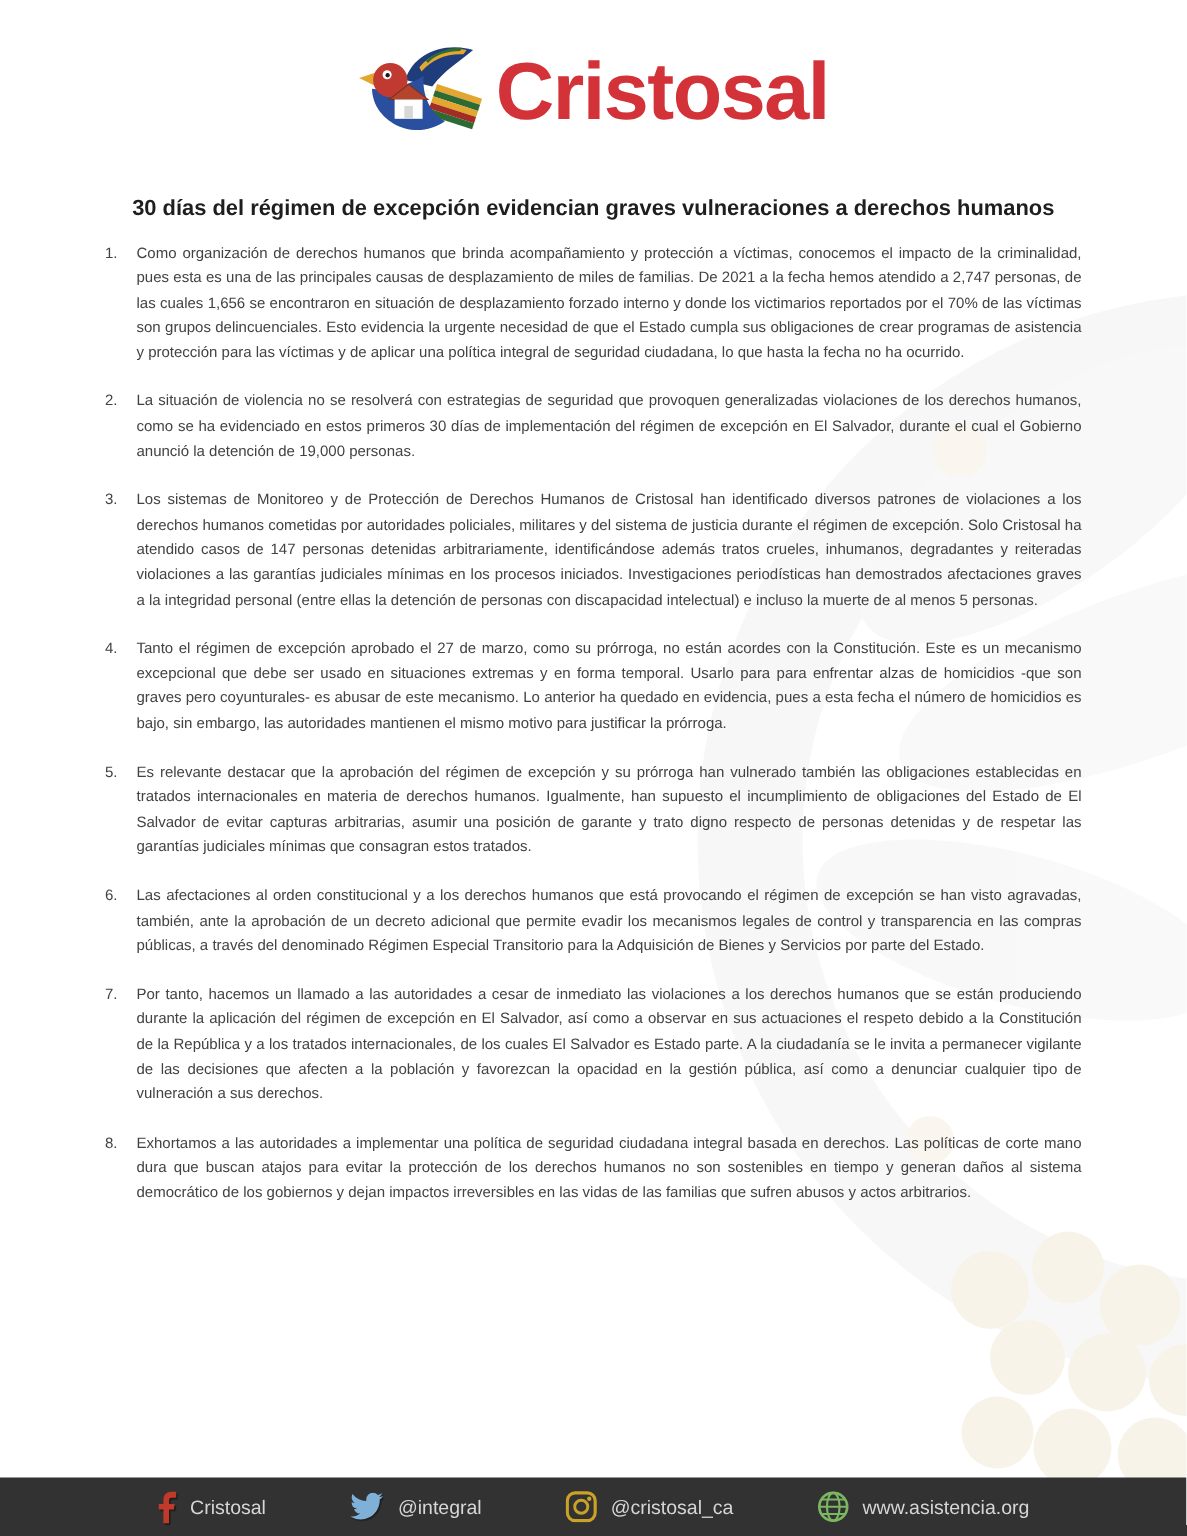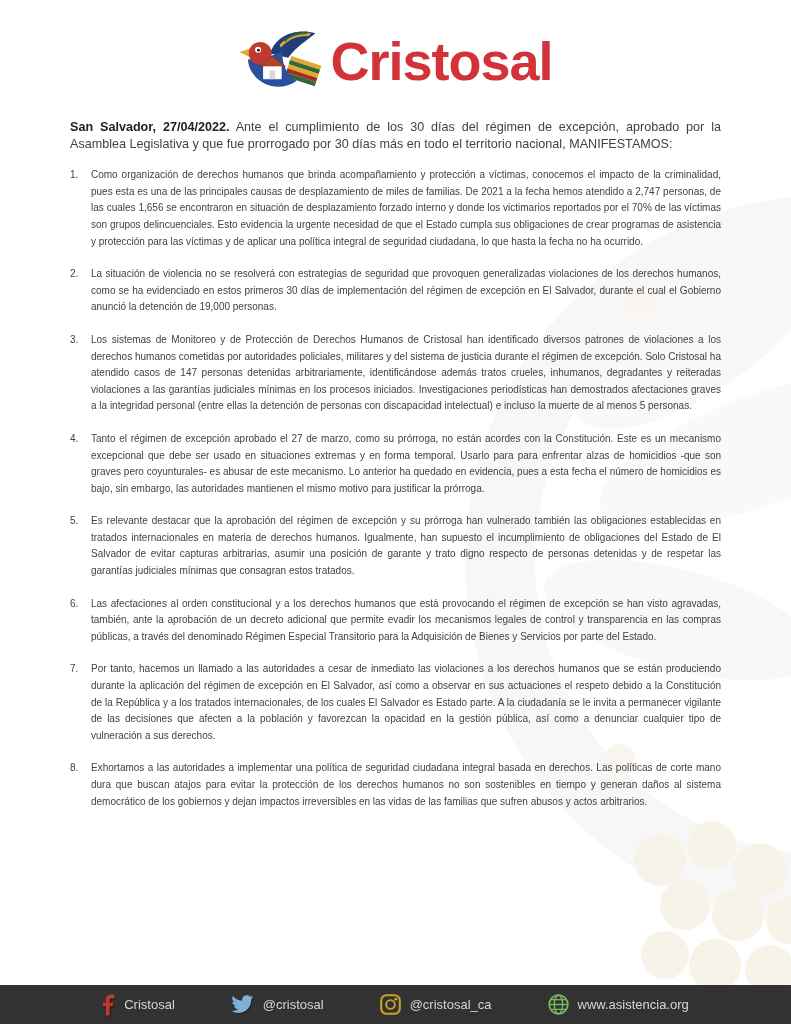--- a/index.html
+++ b/index.html
@@ -156,22 +156,22 @@
           <path d="M30,56 L48,42 L66,56 Z" fill="none" stroke="#7e2d1c" stroke-width="1"></path>
           <rect x="35" y="56" width="26" height="18" fill="#ffffff"></rect>
           <rect x="44" y="62" width="8" height="12" fill="#d8d8d8"></rect>
         </svg>
       </span>
       <span class="brand">Cristosal</span>
     </div>
   </header>
 
   <main>
-
-    <p class="intro"><strong>San Salvador, 27/04/2022.</strong><span> Ante el cumplimiento de los 30 días del régimen de excepción, aprobado por la Asamblea Legislativa y que fue prorrogado por 30 días más en todo el territorio nacional, MANIFESTAMOS:</span></p>
+    <h1 class="doc-title">30 días del régimen de excepción evidencian graves vulneraciones a derechos humanos</h1>
+
 
     <ol class="statement">
       <li>Como organización de derechos humanos que brinda acompañamiento y protección a víctimas, conocemos el impacto de la criminalidad, pues esta es una de las principales causas de desplazamiento de miles de familias. De 2021 a la fecha hemos atendido a 2,747 personas, de las cuales 1,656 se encontraron en situación de desplazamiento forzado interno y donde los victimarios reportados por el 70% de las víctimas son grupos delincuenciales. Esto evidencia la urgente necesidad de que el Estado cumpla sus obligaciones de crear programas de asistencia y protección para las víctimas y de aplicar una política integral de seguridad ciudadana, lo que hasta la fecha no ha ocurrido.</li>
       <li>La situación de violencia no se resolverá con estrategias de seguridad que provoquen generalizadas violaciones de los derechos humanos, como se ha evidenciado en estos primeros 30 días de implementación del régimen de excepción en El Salvador, durante el cual el Gobierno anunció la detención de 19,000 personas.</li>
       <li>Los sistemas de Monitoreo y de Protección de Derechos Humanos de Cristosal han identificado diversos patrones de violaciones a los derechos humanos cometidas por autoridades policiales, militares y del sistema de justicia durante el régimen de excepción. Solo Cristosal ha atendido casos de 147 personas detenidas arbitrariamente, identificándose además tratos crueles, inhumanos, degradantes y reiteradas violaciones a las garantías judiciales mínimas en los procesos iniciados. Investigaciones periodísticas han demostrados afectaciones graves a la integridad personal (entre ellas la detención de personas con discapacidad intelectual) e incluso la muerte de al menos 5 personas.</li>
       <li>Tanto el régimen de excepción aprobado el 27 de marzo, como su prórroga, no están acordes con la Constitución. Este es un mecanismo excepcional que debe ser usado en situaciones extremas y en forma temporal. Usarlo para para enfrentar alzas de homicidios -que son graves pero coyunturales- es abusar de este mecanismo. Lo anterior ha quedado en evidencia, pues a esta fecha el número de homicidios es bajo, sin embargo, las autoridades mantienen el mismo motivo para justificar la prórroga.</li>
       <li>Es relevante destacar que la aprobación del régimen de excepción y su prórroga han vulnerado también las obligaciones establecidas en tratados internacionales en materia de derechos humanos. Igualmente, han supuesto el incumplimiento de obligaciones del Estado de El Salvador de evitar capturas arbitrarias, asumir una posición de garante y trato digno respecto de personas detenidas y de respetar las garantías judiciales mínimas que consagran estos tratados.</li>
       <li>Las afectaciones al orden constitucional y a los derechos humanos que está provocando el régimen de excepción se han visto agravadas, también, ante la aprobación de un decreto adicional que permite evadir los mecanismos legales de control y transparencia en las compras públicas, a través del denominado Régimen Especial Transitorio para la Adquisición de Bienes y Servicios por parte del Estado.</li>
       <li>Por tanto, hacemos un llamado a las autoridades a cesar de inmediato las violaciones a los derechos humanos que se están produciendo durante la aplicación del régimen de excepción en El Salvador, así como a observar en sus actuaciones el respeto debido a la Constitución de la República y a los tratados internacionales, de los cuales El Salvador es Estado parte. A la ciudadanía se le invita a permanecer vigilante de las decisiones que afecten a la población y favorezcan la opacidad en la gestión pública, así como a denunciar cualquier tipo de vulneración a sus derechos.</li>
       <li>Exhortamos a las autoridades a implementar una política de seguridad ciudadana integral basada en derechos.  Las políticas de corte mano dura que buscan atajos para evitar la protección de los derechos humanos no son sostenibles en tiempo y generan daños al sistema democrático de los gobiernos y dejan impactos irreversibles en las vidas de las familias que sufren abusos y actos arbitrarios.</li>
@@ -188,21 +188,21 @@
     </span>
     <span>Cristosal</span>
   </div>
 
   <div class="f-item">
     <span class="tw-icon">
       <svg width="23" height="19" viewBox="0 0 24 20" xmlns="http://www.w3.org/2000/svg">
         <path d="M23.4,2.4 c-.9.4-1.8.6-2.7.8 a4.8,4.8 0 0 0 2.1-2.6 c-.9.5-2,.9-3,1.1 A4.7,4.7 0 0 0 16.3,.2 a4.7,4.7 0 0 0-4.7,4.7 c0,.4 0,.7 .1,1.1 A13.4,13.4 0 0 1 2,1 a4.7,4.7 0 0 0 1.5,6.3 c-.8,0-1.5-.2-2.1-.6 v.1 a4.7,4.7 0 0 0 3.8,4.6 c-.7.2-1.4.2-2.1.1 a4.7,4.7 0 0 0 4.4,3.3 A9.5,9.5 0 0 1 .5,16.8 a13.4,13.4 0 0 0 7.2,2.1 c8.7,0 13.4-7.2 13.4-13.4 v-.6 A9.6,9.6 0 0 0 23.4,2.4 z" fill="#7fb1d8"></path>
       </svg>
     </span>
-    <span>@cristosal</span>
+    <span>@integral</span>
   </div>
 
   <div class="f-item">
     <span>
       <svg width="21" height="21" viewBox="0 0 26 26" xmlns="http://www.w3.org/2000/svg">
         <rect x="1.5" y="1.5" width="23" height="23" rx="6.5" fill="none" stroke="#c9a227" stroke-width="2.6"></rect>
         <circle cx="13" cy="13" r="5.4" fill="none" stroke="#c9a227" stroke-width="2.4"></circle>
         <circle cx="19.6" cy="6.4" r="1.8" fill="#c9a227"></circle>
       </svg>
     </span>

